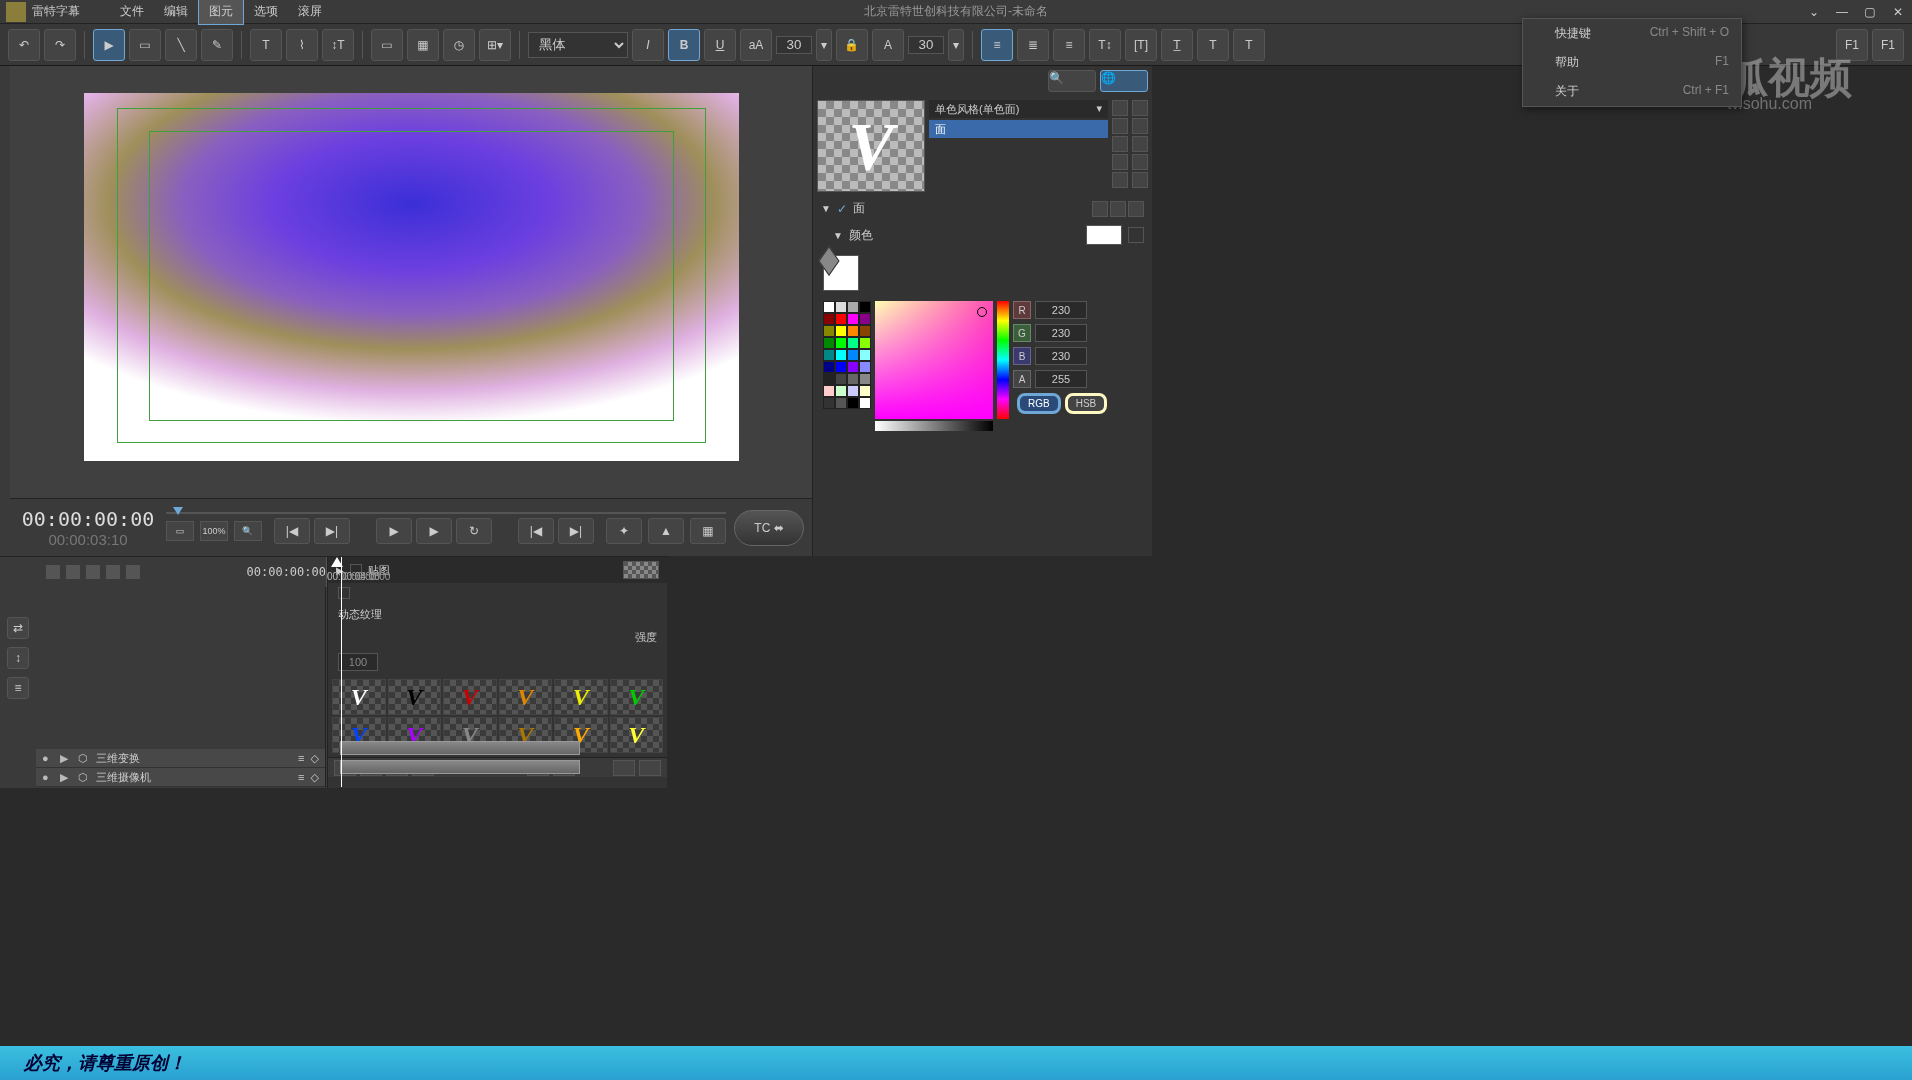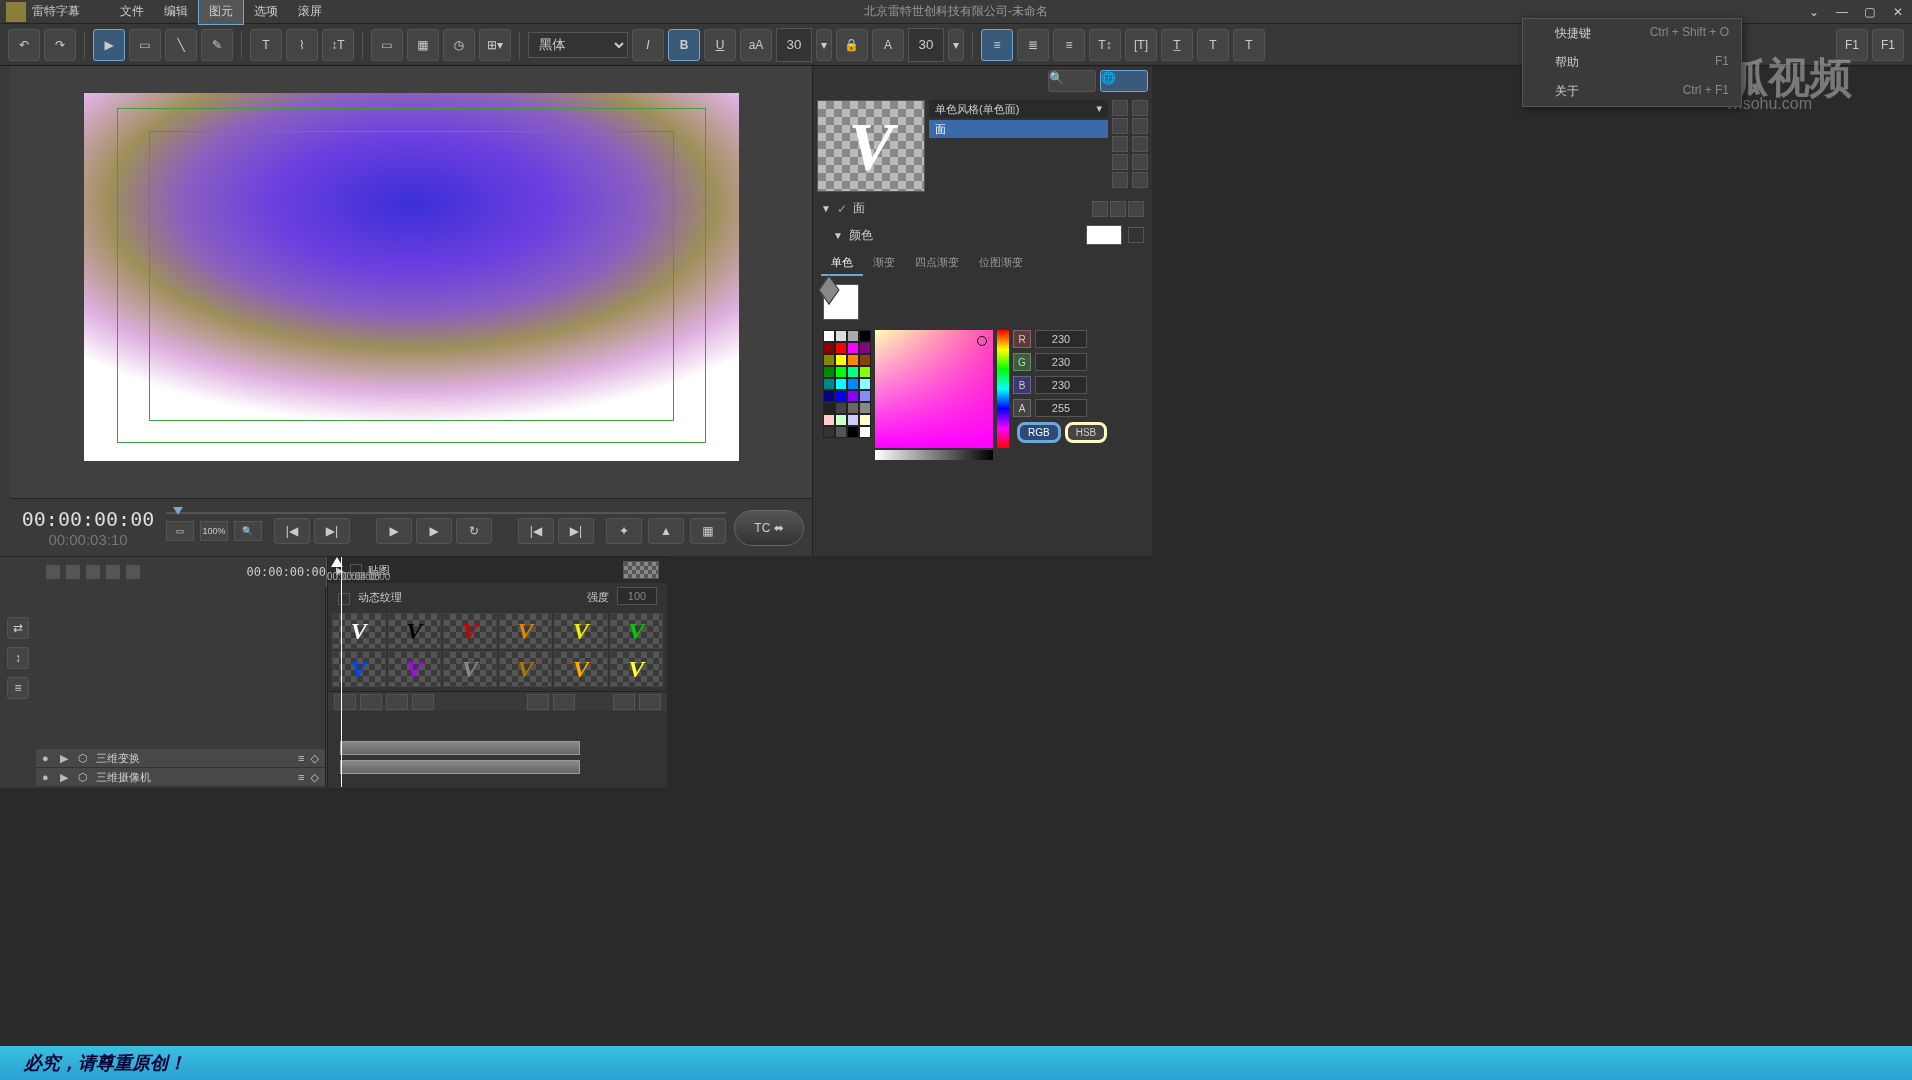--- a/index.html
+++ b/index.html
@@ -13,21 +13,21 @@
 .titlebar .doc-title { margin-left: auto; margin-right: auto; color: #999; position: absolute; left: 50%; transform: translateX(-50%); }
 .titlebar .win-controls { margin-left: auto; display: flex; }
 .titlebar .win-btn { width: 28px; height: 20px; display: flex; align-items: center; justify-content: center; color: #ccc; }
 
 .toolbar { height: 42px; background: #383838; display: flex; align-items: center; padding: 0 8px; gap: 4px; border-bottom: 1px solid #1a1a1a; }
 .tool-btn { width: 32px; height: 32px; background: #444; border: 1px solid #555; border-radius: 3px; display: flex; align-items: center; justify-content: center; color: #ccc; }
 .tool-btn.active { background: #3a5a7a; border-color: #6fa8d6; }
 .tool-btn.bold { background: #3a5a7a; border-color: #6fa8d6; font-weight: bold; }
 .tool-sep { width: 1px; height: 28px; background: #555; margin: 0 4px; }
 .font-select { width: 100px; height: 26px; background: #333; border: 1px solid #555; color: #ccc; padding: 0 6px; }
-.size-input { width: 36px; height: 34px; background: #333; border: 1px solid #555; color: #ccc; text-align: center; }
+.size-input { width: 36px; height: 18px; background: #333; border: 1px solid #555; color: #ccc; text-align: center; }
 
 .context-menu { position: absolute; right: 170px; top: 18px; background: #3a3a3a; border: 1px solid #555; box-shadow: 2px 2px 8px rgba(0,0,0,0.5); z-index: 100; min-width: 220px; padding-left: 20px; }
 .context-menu .menu-row { padding: 6px 12px; display: flex; justify-content: space-between; color: #ccc; }
 .context-menu .shortcut { color: #888; }
 
 .main-content { display: flex; height: 490px; }
 .left-panel { width: 190px; background: #2a2a2a; padding: 4px; }
 .thumb { width: 152px; height: 82px; border: 2px solid #5aa0c0; background: #000; margin-bottom: 6px; position: relative; }
 .thumb .label { position: absolute; top: 2px; left: 4px; color: #ccc; font-size: 11px; }
 .thumb2 { width: 152px; height: 72px; background: #555; display: flex; align-items: center; justify-content: center; color: #888; font-size: 11px; }
@@ -110,21 +110,21 @@
 .tl-tracks { flex: 1; background: #404040; display: flex; }
 .tl-track-headers { width: 290px; background: #3a3a3a; border-right: 1px solid #222; display: flex; flex-direction: column; justify-content: flex-end; }
 .track-header-row { height: 19px; background: #484848; border-bottom: 1px solid #333; display: flex; align-items: center; gap: 6px; padding: 0 6px; color: #ccc; font-size: 11px; }
 .track-header-row .icon-sm { width: 12px; height: 12px; color: #bbb;}
 .tl-clips { flex: 1; background: #3d3d3d; position: relative; }
 .tl-clips .clip { position: absolute; left: 14px; top: 154px; width: 240px; height: 14px; background: linear-gradient(#888,#666); border: 1px solid #999; }
 .tl-bottom { height: 22px; background: #3a3a3a; display: flex; align-items: center; gap: 4px; padding: 0 4px; }
 
 .right-lower { width: 340px; background: #333; border-left: 1px solid #222; border-top: 1px solid #222;}
 .prop-section-header { display: flex; align-items: center; gap: 6px; padding: 4px 8px; background: #2a2a2a; }
-.prop-row { display: flex; align-items: flex-end; gap: 8px; padding: 4px 10px; }
+.prop-row { display: flex; align-items: flex-start; gap: 8px; padding: 4px 10px; flex-direction: column; }
 .prop-check { width: 12px; height: 12px; border: 1px solid #555; }
 .prop-label { color: #ccc; font-size: 11px; }
 .prop-pattern { width: 36px; height: 18px; background: repeating-conic-gradient(#888 0% 25%, #555 0% 50%) 0 0/8px 8px; border: 1px solid #555; }
 .prop-input { width: 40px; height: 18px; background: #2a2a2a; border: 1px solid #555; color: #888; text-align: center; font-size: 11px; }
 
 .v-gallery { display: grid; grid-template-columns: repeat(6, 1fr); gap: 2px; padding: 4px; }
 .v-cell { height: 36px; background: repeating-conic-gradient(#555 0% 25%, #3a3a3a 0% 50%) 0 0/12px 12px; display: flex; align-items: center; justify-content: center; font-size: 24px; font-weight: bold; font-style: italic; font-family: serif; border: 1px solid #444; }
 
 .small-bar { height: 20px; background: #3a3a3a; display: flex; align-items: center; gap: 4px; padding: 0 6px; border-top: 1px solid #222;}
 .small-bar .sb-btn { width: 22px; height: 16px; background: #444; border: 1px solid #555; }
@@ -319,26 +319,20 @@
       <div class="icon-btn-small"></div>
     </div>
   </div>
   <div class="section-row" style="padding-left:20px">
     <span class="disclosure">▼</span>
     <span class="section-label">颜色</span>
     <div class="swatch-box"></div>
     <div class="swatch-check"></div>
   </div>
 
-  <div class="color-tabs">
-    <div class="color-tab active">单色</div>
-    <div class="color-tab">渐变</div>
-    <div class="color-tab">四点渐变</div>
-    <div class="color-tab">位图渐变</div>
-  </div>
 
   <div class="eyedrop-row">
     <div class="eyedrop-box"></div>
   </div>
 
   <div class="color-picker-area">
     <div class="swatch-grid">
       <div class="sw" style="background:#fff"></div>
             <div class="sw" style="background:#ddd"></div>
             <div class="sw" style="background:#aaa"></div>

